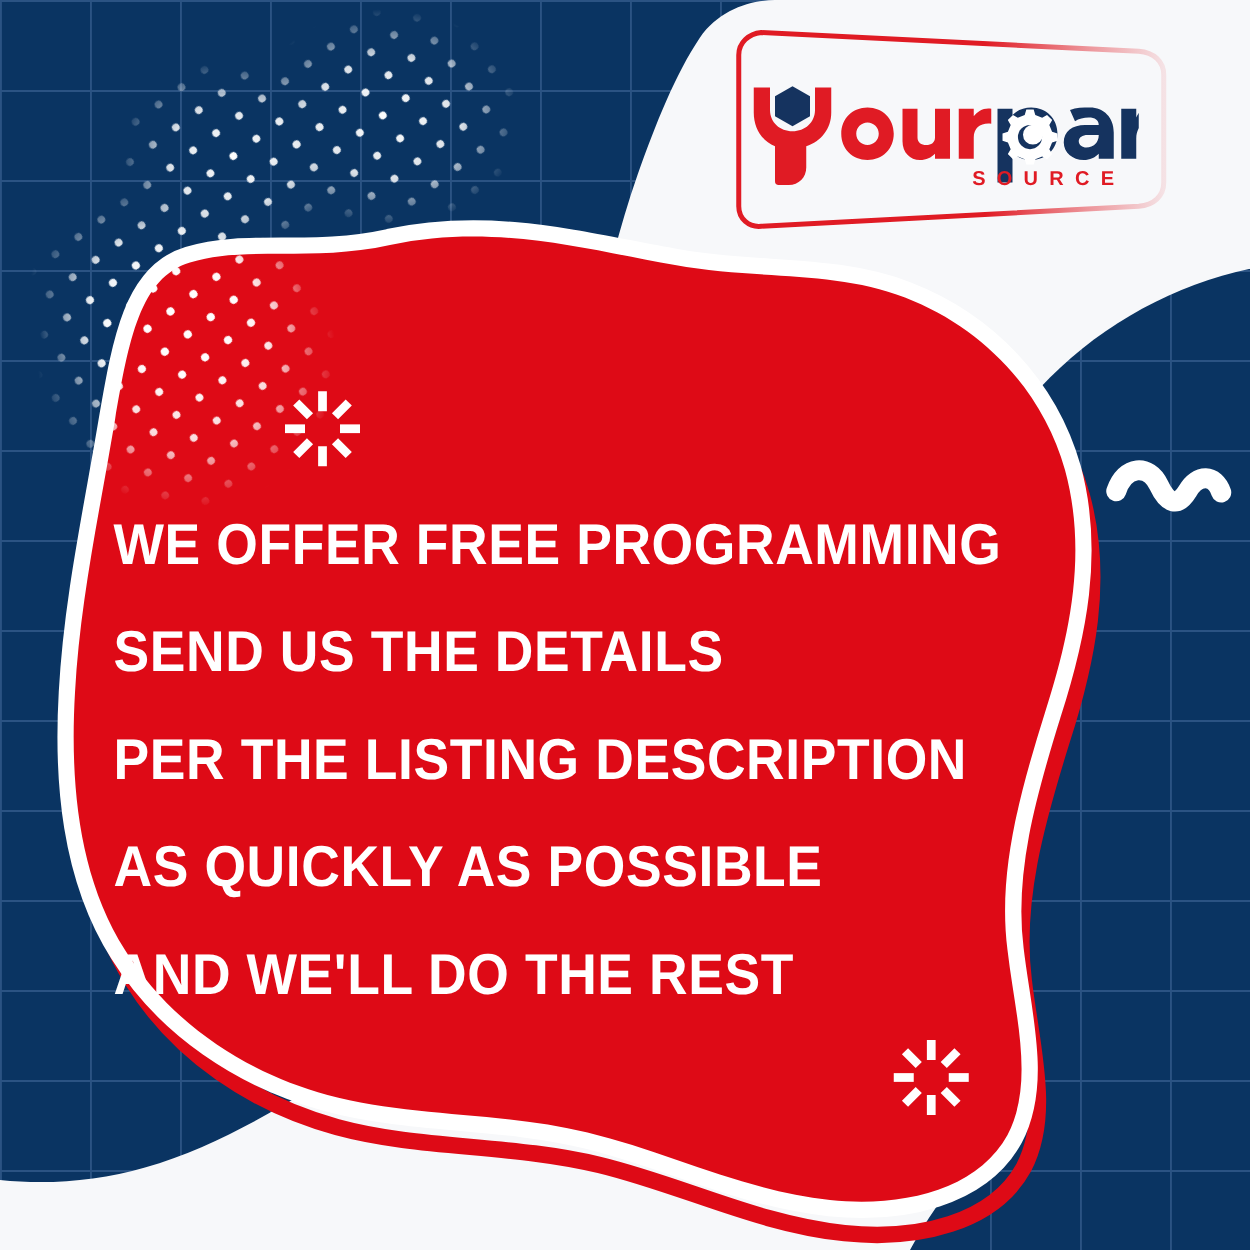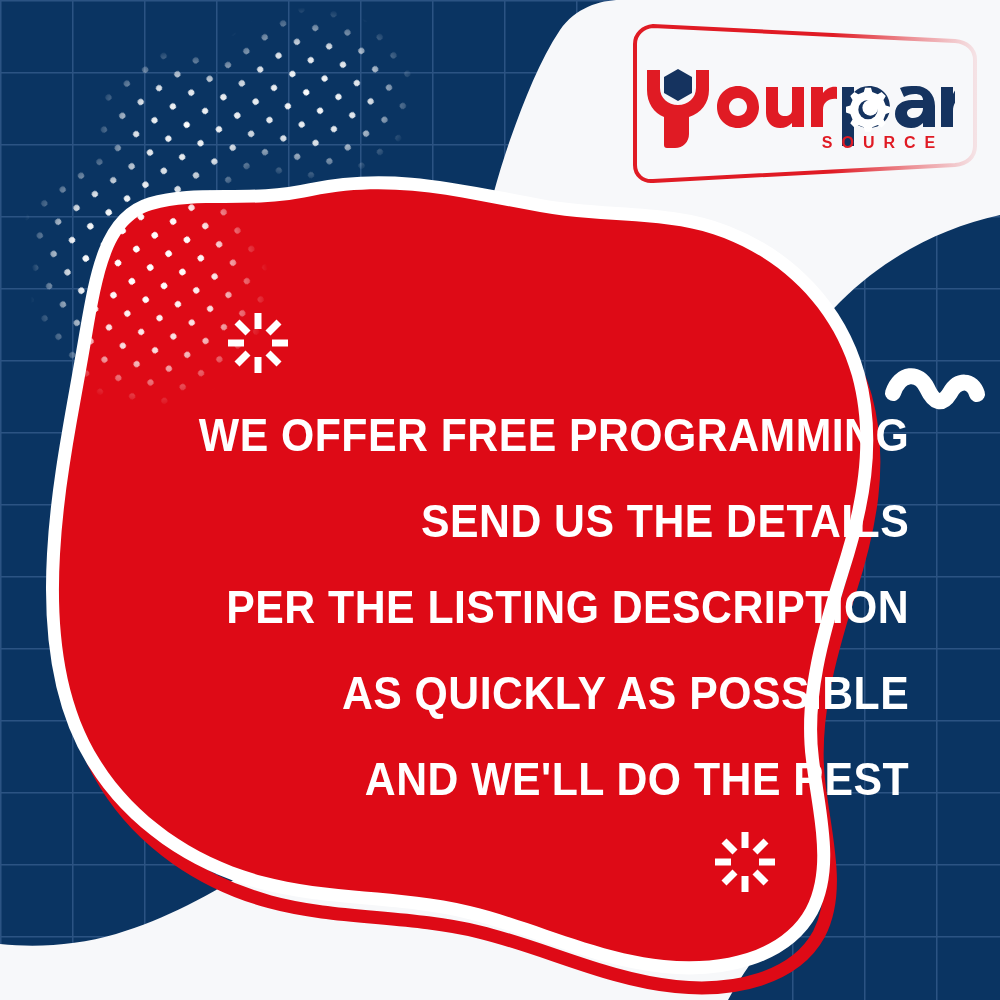--- a/index.html
+++ b/index.html
@@ -15,40 +15,40 @@
   #poster svg.layer{
     position:absolute;left:0;top:0;width:1000px;height:1000px;display:block;
   }
 
   
   #headline{
     position:absolute;
     left:60px; top:392px;
     width:880px;
     z-index:40;
-    text-align:right;
+    text-align:left;
     pointer-events:none;
   }
   #headline .hl{
     display:block;
     color:#ffffff;
     font-family:"Liberation Sans Narrow","Liberation Sans",sans-serif;
     font-weight:bold;
     font-size:46px;
     line-height:86px;
     letter-spacing:0.5px;
     transform:scaleX(0.93);
     transform-origin:center center;
     white-space:nowrap;
   }
 
   
   #logo-badge{
     position:absolute;
-    left:607px; top:22px;
+    left:563px; top:22px;
     width:372px; height:163px;
     z-index:50;
   }
   #logo-badge .badge-frame{
     position:absolute;left:0;top:0;width:372px;height:163px;
   }
   #logo-wordmark{
     position:absolute;
     left:28px; top:40px;
     width:320px; height:92px;

